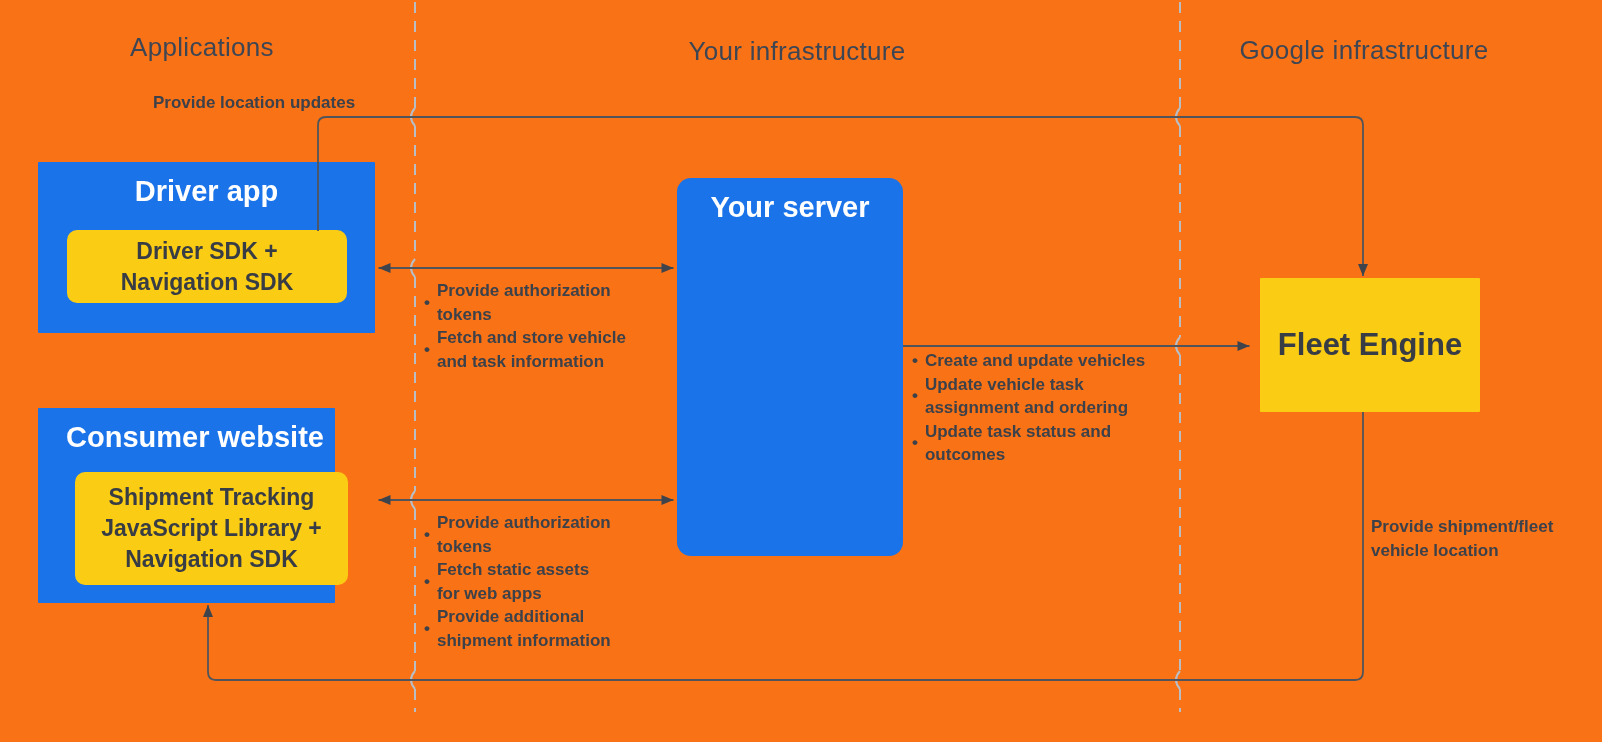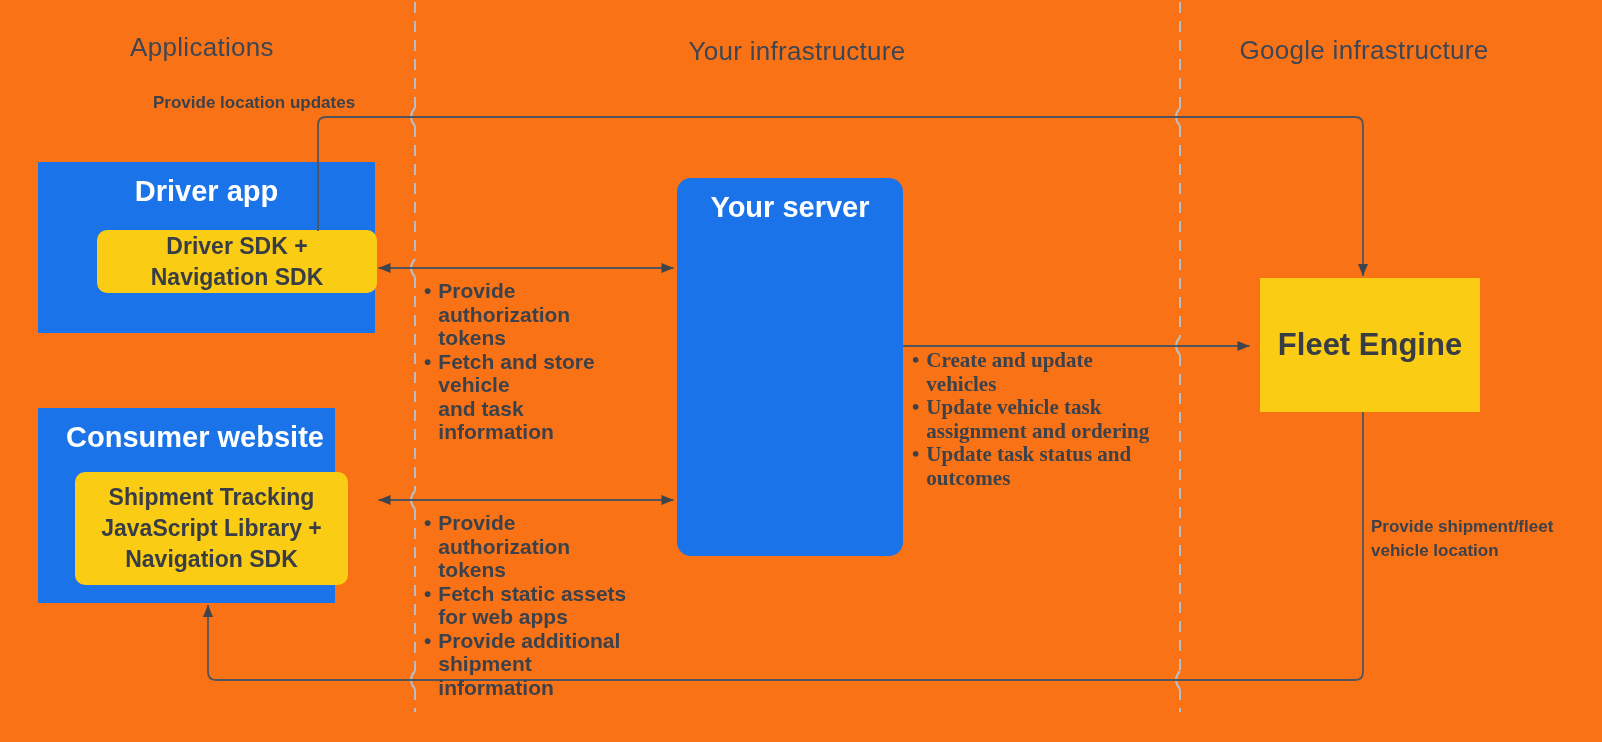--- a/index.html
+++ b/index.html
@@ -22,43 +22,43 @@
   .node-title{
     text-align:center;font-weight:700;font-size:29px;color:var(--title-on-blue);
     margin-top:13px;
   }
   .component{
     position:absolute;display:flex;align-items:center;justify-content:center;
     text-align:center;font-weight:700;font-size:23px;line-height:31px;
     color:var(--dark-text);white-space:pre-line;border-radius:10px;
   }
   #driver-app{left:38px;top:162px;width:337px;height:171px;}
-  #driver-sdk{left:29px;top:68px;width:280px;height:63px;margin-left:30px;}
+  #driver-sdk{left:29px;top:68px;width:280px;height:73px;}
   #consumer-website{left:38px;top:408px;width:280px;height:195px;padding-left:17px;}
   #consumer-sdk{left:37px;top:64px;width:273px;height:113px;}
   #your-server{left:677px;top:178px;width:226px;height:378px;border-radius:14px;}
   #fleet-engine{
     left:1260px;top:278px;width:220px;height:134px;
     display:flex;align-items:center;justify-content:center;
     font-weight:700;font-size:31px;color:var(--dark-text);
   }
 
   .edge-label{
     position:absolute;font-weight:700;font-size:17px;line-height:24px;
     color:var(--label-text);white-space:pre-line;
   }
   #label-location-updates{left:153px;top:91px;}
   #label-shipment-location{left:1371px;top:515px;width:230px;}
 
   .bullet-list{position:absolute;color:var(--label-text);}
   #list-driver-server{left:424px;top:279px;width:216px;}
-  #list-server-fleet{left:912px;top:349px;width:245px;font-family:Liberation Serif, serif;}
+  #list-server-fleet{left:912px;top:349px;width:245px;}
   #list-consumer-server{left:424px;top:511px;width:216px;}
   .bullet{
-    display:flex;font-weight:700;font-size:21px;line-height:23.5px;
+    display:flex;font-weight:700;font-size:17px;line-height:23.5px;align-items:center;
   }
   .bullet::before{content:"•";flex:0 0 auto;margin-right:7px;}
   .bullet-text{white-space:pre-line;}
 
   #connector-layer{position:absolute;left:0;top:0;pointer-events:none;}
   .dashed{stroke:var(--dashed-line);stroke-width:2;fill:none;}
   .dash-seg{stroke-dasharray:11 8;}
   .connector{stroke:var(--line);stroke-width:1.8;fill:none;}
   #ah-path{fill:var(--arrowhead);}
 </style>

